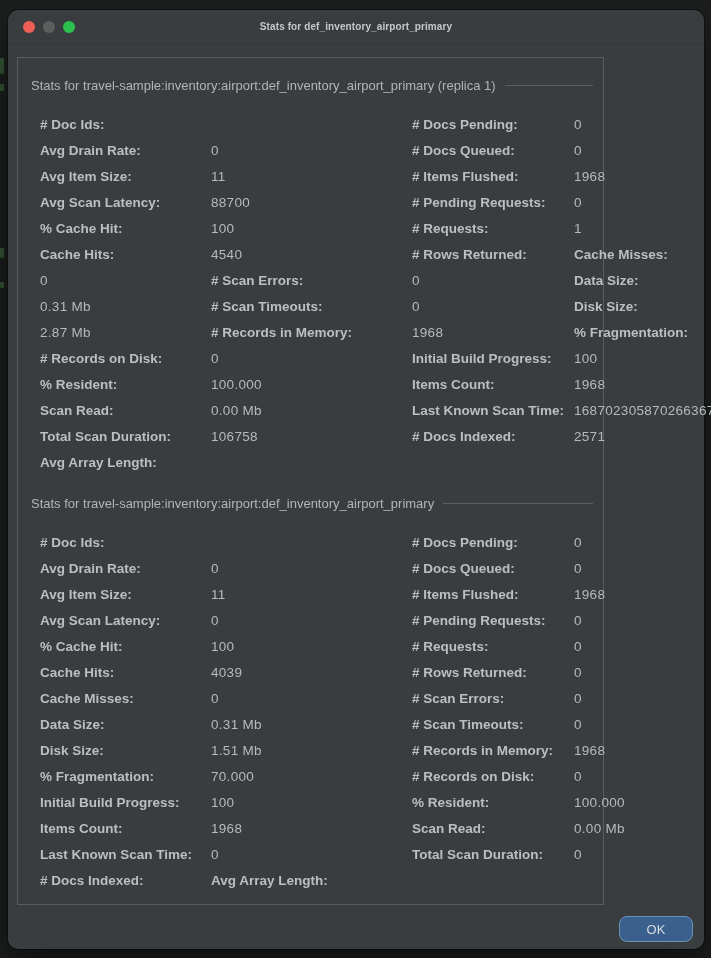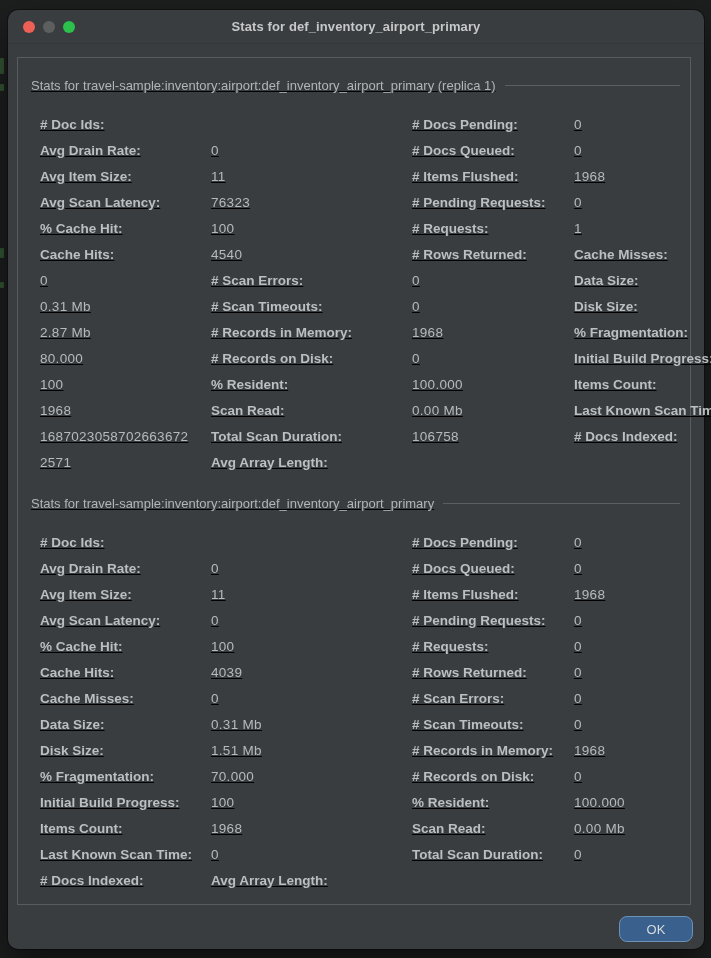--- a/index.html
+++ b/index.html
@@ -34,25 +34,24 @@
   .titlebar{
     position:relative;height:34px;
     display:flex;align-items:center;justify-content:center;
     border-bottom:1px solid #343739;
   }
   .traffic{position:absolute;left:15px;top:11px;display:flex;gap:8px;}
   .light{width:12px;height:12px;border-radius:50%;}
   .light.close{background:var(--tl-red);}
   .light.minimize{background:var(--tl-gray);}
   .light.zoom{background:var(--tl-green);}
-  .title{font-size:13px;font-weight:bold;color:var(--title-text);letter-spacing:.1px;}
+  .title{font-size:10px;font-weight:bold;color:var(--title-text);letter-spacing:.1px;}
   .panel{
-    position:absolute;left:9px;top:47px;width:674px;bottom:44px;
+    position:absolute;left:9px;top:47px;width:587px;bottom:44px;
     border:1px solid var(--panel-border);
-    text-decoration:underline;
   }
   .section-header{display:flex;align-items:center;gap:9px;height:18px;margin:18px 10px 0 13px;}
   .section-title{font-size:13px;color:var(--header-text);white-space:nowrap;}
   .section-rule{flex:1;height:1px;background:var(--rule);}
   .stats-grid{display:grid;grid-template-columns:171px 201px 162px 1fr;margin:18px 0 0 22px;}
   .cell{height:26px;line-height:26px;font-size:13.5px;color:var(--value-text);white-space:nowrap;}
   .cell.label{font-weight:bold;color:var(--label-text);}
   .cell.value{letter-spacing:.3px;}
   .ok-button{
     position:absolute;right:11px;bottom:7px;width:74px;height:26px;
@@ -93,21 +92,21 @@
         <div class="cell value">0</div>
         <div class="cell label">Avg Drain Rate:</div>
         <div class="cell value">0</div>
         <div class="cell label"># Docs Queued:</div>
         <div class="cell value">0</div>
         <div class="cell label">Avg Item Size:</div>
         <div class="cell value">11</div>
         <div class="cell label"># Items Flushed:</div>
         <div class="cell value">1968</div>
         <div class="cell label">Avg Scan Latency:</div>
-        <div class="cell value">76323</div>
+        <div class="cell value">88700</div>
         <div class="cell label"># Pending Requests:</div>
         <div class="cell value">0</div>
         <div class="cell label">% Cache Hit:</div>
         <div class="cell value">100</div>
         <div class="cell label"># Requests:</div>
         <div class="cell value">1</div>
         <div class="cell label">Cache Hits:</div>
         <div class="cell value">4540</div>
         <div class="cell label"># Rows Returned:</div>
         <div class="cell label">Cache Misses:</div>
@@ -116,21 +115,20 @@
         <div class="cell value">0</div>
         <div class="cell label">Data Size:</div>
         <div class="cell value">0.31 Mb</div>
         <div class="cell label"># Scan Timeouts:</div>
         <div class="cell value">0</div>
         <div class="cell label">Disk Size:</div>
         <div class="cell value">2.87 Mb</div>
         <div class="cell label"># Records in Memory:</div>
         <div class="cell value">1968</div>
         <div class="cell label">% Fragmentation:</div>
-        <div class="cell value">80.000</div>
         <div class="cell label"># Records on Disk:</div>
         <div class="cell value">0</div>
         <div class="cell label">Initial Build Progress:</div>
         <div class="cell value">100</div>
         <div class="cell label">% Resident:</div>
         <div class="cell value">100.000</div>
         <div class="cell label">Items Count:</div>
         <div class="cell value">1968</div>
         <div class="cell label">Scan Read:</div>
         <div class="cell value">0.00 Mb</div>

